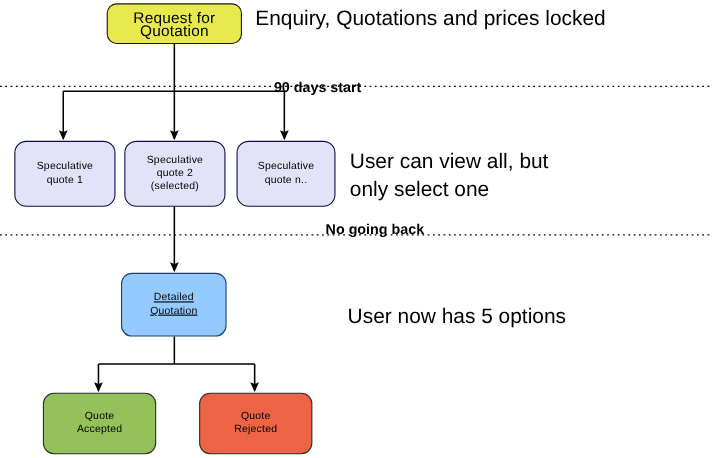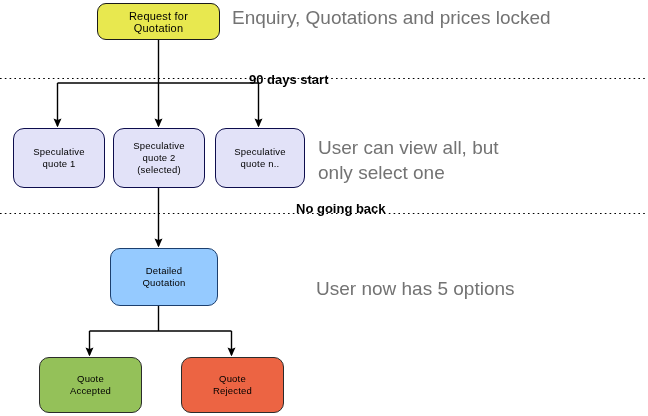--- a/index.html
+++ b/index.html
@@ -38,40 +38,41 @@
     letter-spacing: 0.2px;
     white-space: pre-line;
     z-index: 5;
   }
 
   .node-rfq {
     left: 97px;  top: 3px;
     width: 123px; height: 37px;
     background: #e8e84f;
     border-color: #1a1a1a;
-    font-size: 11px;
+    font-size: 14px;
   }
 
   .node-spec {
     top: 128px;
     height: 60px;
     background: #e2e2f8;
     border-color: #0d0d4d;
     border-radius: 11px;
   }
   .node-spec1 { left: 13px;  width: 92px; }
   .node-spec2 { left: 113px; width: 92px; }
   .node-specn { left: 215px; width: 90px; }
 
   .node-detailed {
     left: 110px; top: 248px;
-    width: 108px; height: 58px;
+    width: 96px; height: 58px;
     background: #95caff;
     border-color: #1c3f6e;
     border-radius: 10px;
+    text-decoration: underline;
   }
 
   .node-accepted {
     left: 39px; top: 357px;
     width: 103px; height: 56px;
     background: #94c159;
     border-color: #2b2b2b;
     border-radius: 10px;
   }
 
@@ -81,21 +82,21 @@
     background: #ec6443;
     border-color: #2b2b2b;
     border-radius: 10px;
   }
 
   
   .side-note {
     position: absolute;
     font-size: 19px;
     line-height: 25px;
-    color: #737373;
+    color: #000000;
     white-space: pre-line;
     z-index: 6;
   }
   .note-locked  { left: 232px; top: 5px; }
   .note-viewall { left: 318px; top: 135px; }
   .note-options { left: 316px; top: 276px; }
 
   
   .phase-label {
     position: absolute;

